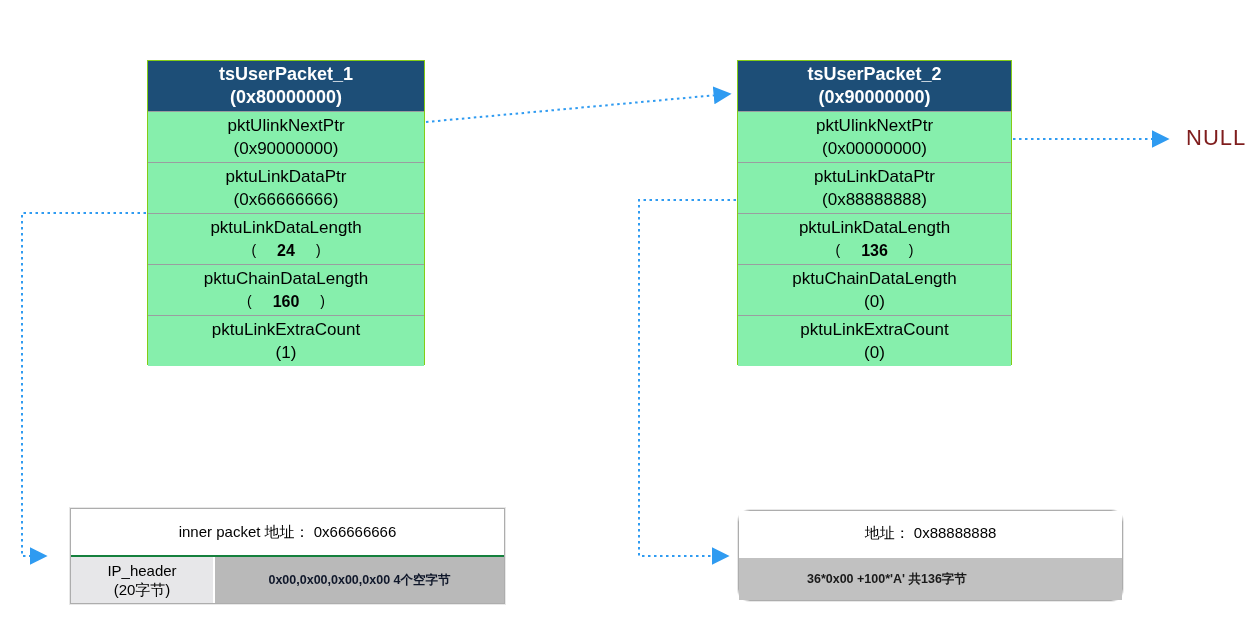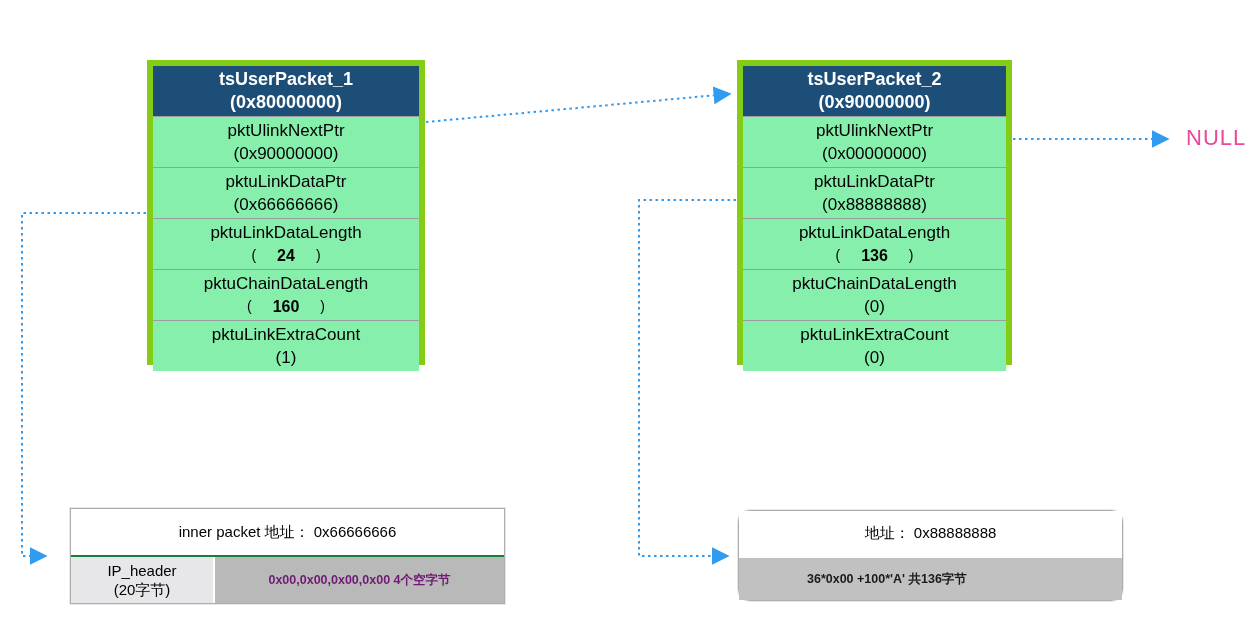--- a/index.html
+++ b/index.html
@@ -1,20 +1,20 @@
 <!DOCTYPE html>
 <html><head>
 <meta charset="utf-8">
 <style>
   html,body{margin:0;padding:0;background:#ffffff;}
   body{font-family:"Liberation Sans","DejaVu Sans",sans-serif;}
   .canvas{position:relative;width:1251px;height:643px;background:#ffffff;overflow:hidden;}
 
   
-  .packet{position:absolute;border:6px solid #84cc16;background:#fff;box-sizing:border-box;}
+  .packet{position:absolute;border:1px solid #84cc16;background:#fff;box-sizing:border-box;}
   .pkt1{left:147px;top:60px;width:278px;height:305px;}
   .pkt2{left:737px;top:60px;width:275px;height:305px;}
   .pheader{height:50px;background:#1d4e77;color:#ffffff;font-weight:bold;font-size:18px;
            display:flex;flex-direction:column;align-items:center;justify-content:center;line-height:23px;}
   .prow{height:50px;border-top:1px solid #9a9ea0;background:#86efac;color:#000;
         display:flex;flex-direction:column;align-items:center;justify-content:center;
         font-size:17px;line-height:23px;}
   .pval{display:flex;align-items:center;}
   .paren{font-size:14px;}
   .num{font-weight:bold;font-size:16px;margin:0 21px;}
@@ -24,27 +24,27 @@
   .bufL{left:53px;top:508px;width:435px;margin-left:17px;}
   .bufR{left:738px;top:510px;width:385px;border-radius:12px;}
   .buf-title{background:#ffffff;display:flex;align-items:center;justify-content:center;font-size:15px;color:#000;}
   .bufL .buf-title{height:46px;}
   .bufR .buf-title{height:45px;}
   .bufL-bottom{display:flex;height:46px;border-top:2px solid #15803d;justify-content:center;}
   .ip-cell{width:142px;background:#e7e7e9;border-right:2px solid #ffffff;
            display:flex;flex-direction:column;align-items:center;justify-content:center;
            font-size:15px;line-height:19px;color:#000;}
   .data-cell{flex:1;background:#b9b9b9;display:flex;align-items:center;justify-content:center;
-             font-size:12.5px;font-weight:bold;color:#701a75;}
+             font-size:12.5px;font-weight:bold;color:#0f172a;}
   .bufR-data{height:42px;background:#c1c1c1;border-top:2px solid #ffffff;
              display:flex;align-items:center;padding-left:68px;
              font-size:12.5px;font-weight:bold;color:#1a1a1a;}
 
   
-  .null-label{position:absolute;left:1186px;top:125px;font-size:22px;color:#ec4899;letter-spacing:1px;}
+  .null-label{position:absolute;left:1186px;top:125px;font-size:22px;color:#7f1d1d;letter-spacing:1px;}
   .overlay{position:absolute;left:0;top:0;pointer-events:none;}
 </style>
 </head>
 <body>
 
 <div class="canvas">
 
   <svg class="overlay" width="1251" height="643" viewBox="0 0 1251 643">
     <defs>
       <marker id="ah" viewBox="0 0 10 10" refX="8" refY="5" markerWidth="9" markerHeight="9" orient="auto-start-reverse">

